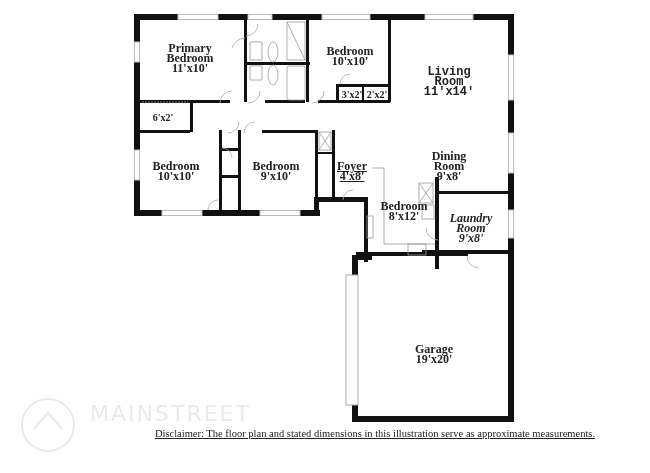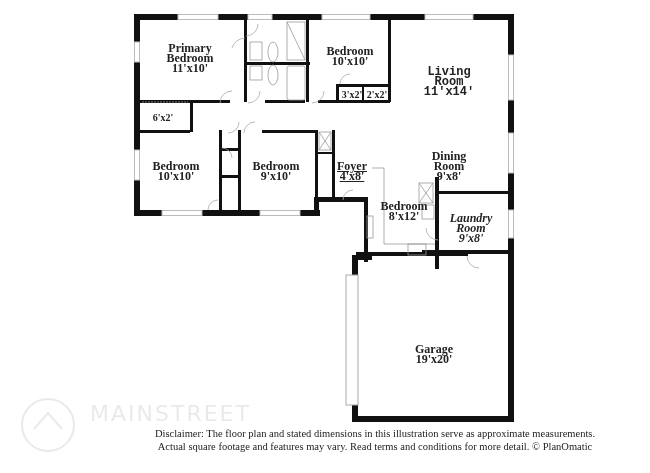--- a/index.html
+++ b/index.html
@@ -2,21 +2,21 @@
 <html><head>
 <meta charset="utf-8">
 <style>
   html, body { margin:0; padding:0; background:#ffffff; }
   body { width:650px; height:473px; position:relative; overflow:hidden; font-family:"DejaVu Serif","Liberation Serif",serif; }
   #plan { position:absolute; left:0; top:0; width:650px; height:473px; }
   .room-label { position:absolute; text-align:center; font-family:"Liberation Serif","DejaVu Serif",serif; font-weight:bold; font-size:12px; line-height:10px; color:#222; transform:translate(-50%,-50%); white-space:nowrap; }
   .room-label span { display:block; }
   .small-label { font-size:10px; line-height:9px; }
   .disclaimer { position:absolute; left:0; width:650px; text-align:center; top:427px; font-family:"Liberation Serif","DejaVu Serif",serif; font-size:10.5px; line-height:13px; color:#222; }
-  .disclaimer div { padding-left:100px; }
+  .disclaimer div { padding-left:100px;text-decoration:underline; }
   .watermark { position:absolute; left:20px; top:395px; width:240px; height:60px; opacity:0.12; }
   .watermark-text { position:absolute; left:70px; top:6px; font-family:"DejaVu Sans","Liberation Sans",sans-serif; font-size:22px; letter-spacing:2px; color:#555; }
 </style>
 </head>
 <body>
 
 <svg id="plan" viewBox="0 0 650 473" xmlns="http://www.w3.org/2000/svg">
   <g fill="#111">
 
     <rect x="134" y="14" width="380" height="6"></rect>
@@ -193,14 +193,13 @@
   <span>Room</span>
   <span>9'x8'</span>
 </div>
 <div class="room-label" style="left:434px; top:338px;margin-top:16px;">
   <span>Garage</span>
   <span>19'x20'</span>
 </div>
 
 <div class="disclaimer">
   <div>Disclaimer: The floor plan and stated dimensions in this illustration serve as approximate measurements.</div>
-  <div>Actual square footage and features may vary. Read terms and conditions for more detail. © PlanOmatic</div>
 </div>
 
 </body></html>

